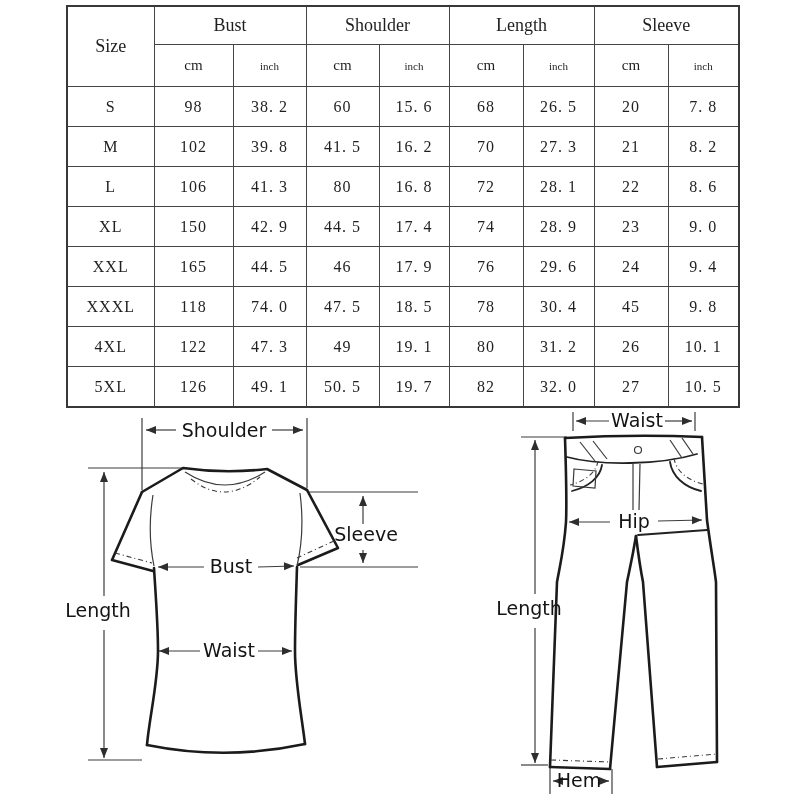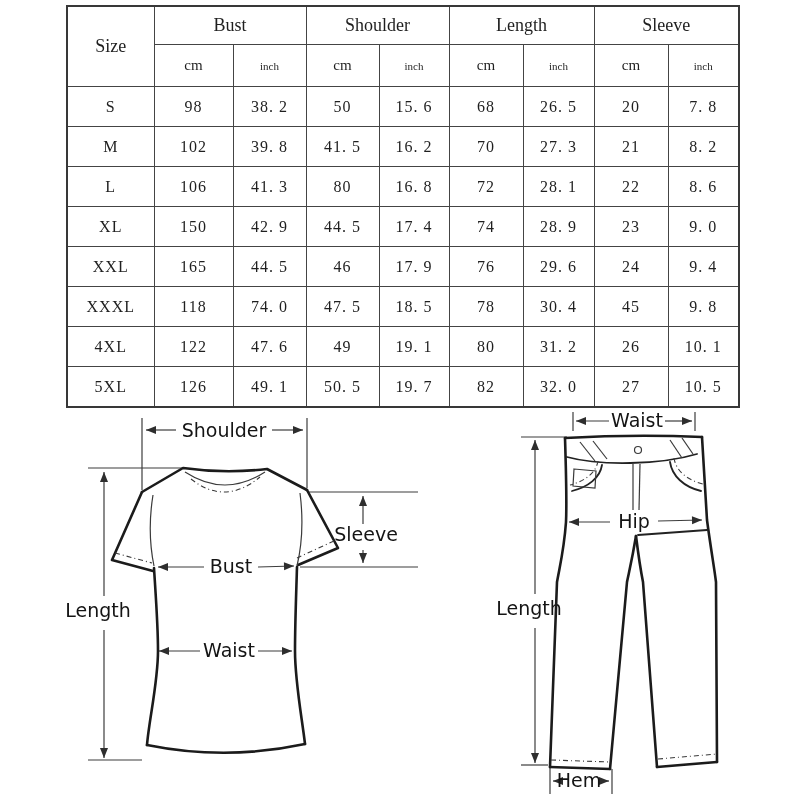--- a/index.html
+++ b/index.html
@@ -62,21 +62,21 @@
       <td class="unit-cm">cm</td>
       <td class="unit-in">inch</td>
       <td class="unit-cm">cm</td>
       <td class="unit-in">inch</td>
     </tr>
 
     <tr class="dr">
       <td>S</td>
       <td>98</td>
       <td>38. 2</td>
-      <td>50</td>
+      <td>60</td>
       <td>15. 6</td>
       <td>68</td>
       <td>26. 5</td>
       <td>20</td>
       <td>7. 8</td>
     </tr>
     <tr class="dr">
       <td>M</td>
       <td>102</td>
       <td>39. 8</td>
@@ -127,21 +127,21 @@
       <td>47. 5</td>
       <td>18. 5</td>
       <td>78</td>
       <td>30. 4</td>
       <td>45</td>
       <td>9. 8</td>
     </tr>
     <tr class="dr">
       <td>4XL</td>
       <td>122</td>
-      <td>47. 6</td>
+      <td>47. 3</td>
       <td>49</td>
       <td>19. 1</td>
       <td>80</td>
       <td>31. 2</td>
       <td>26</td>
       <td>10. 1</td>
     </tr>
     <tr class="dr">
       <td>5XL</td>
       <td>126</td>

